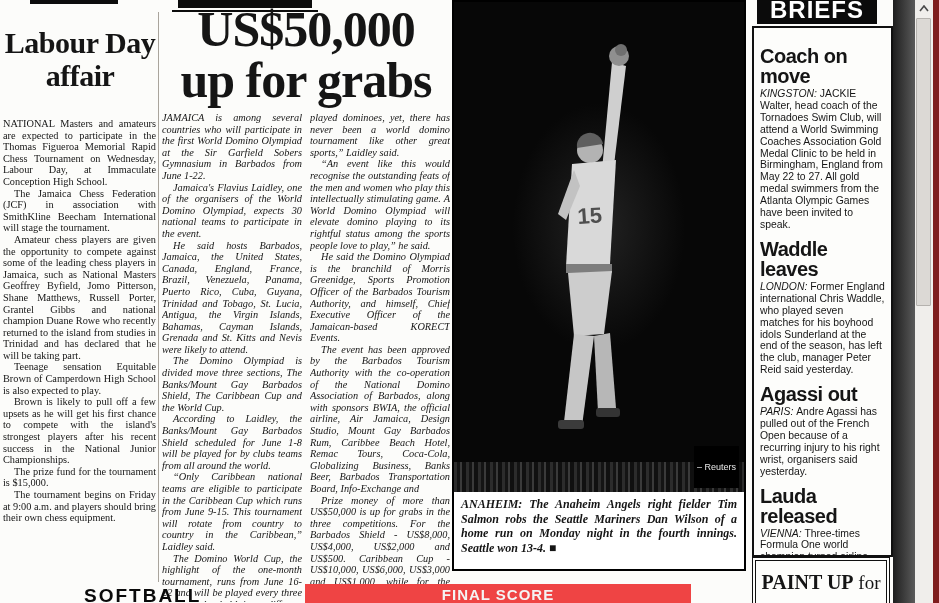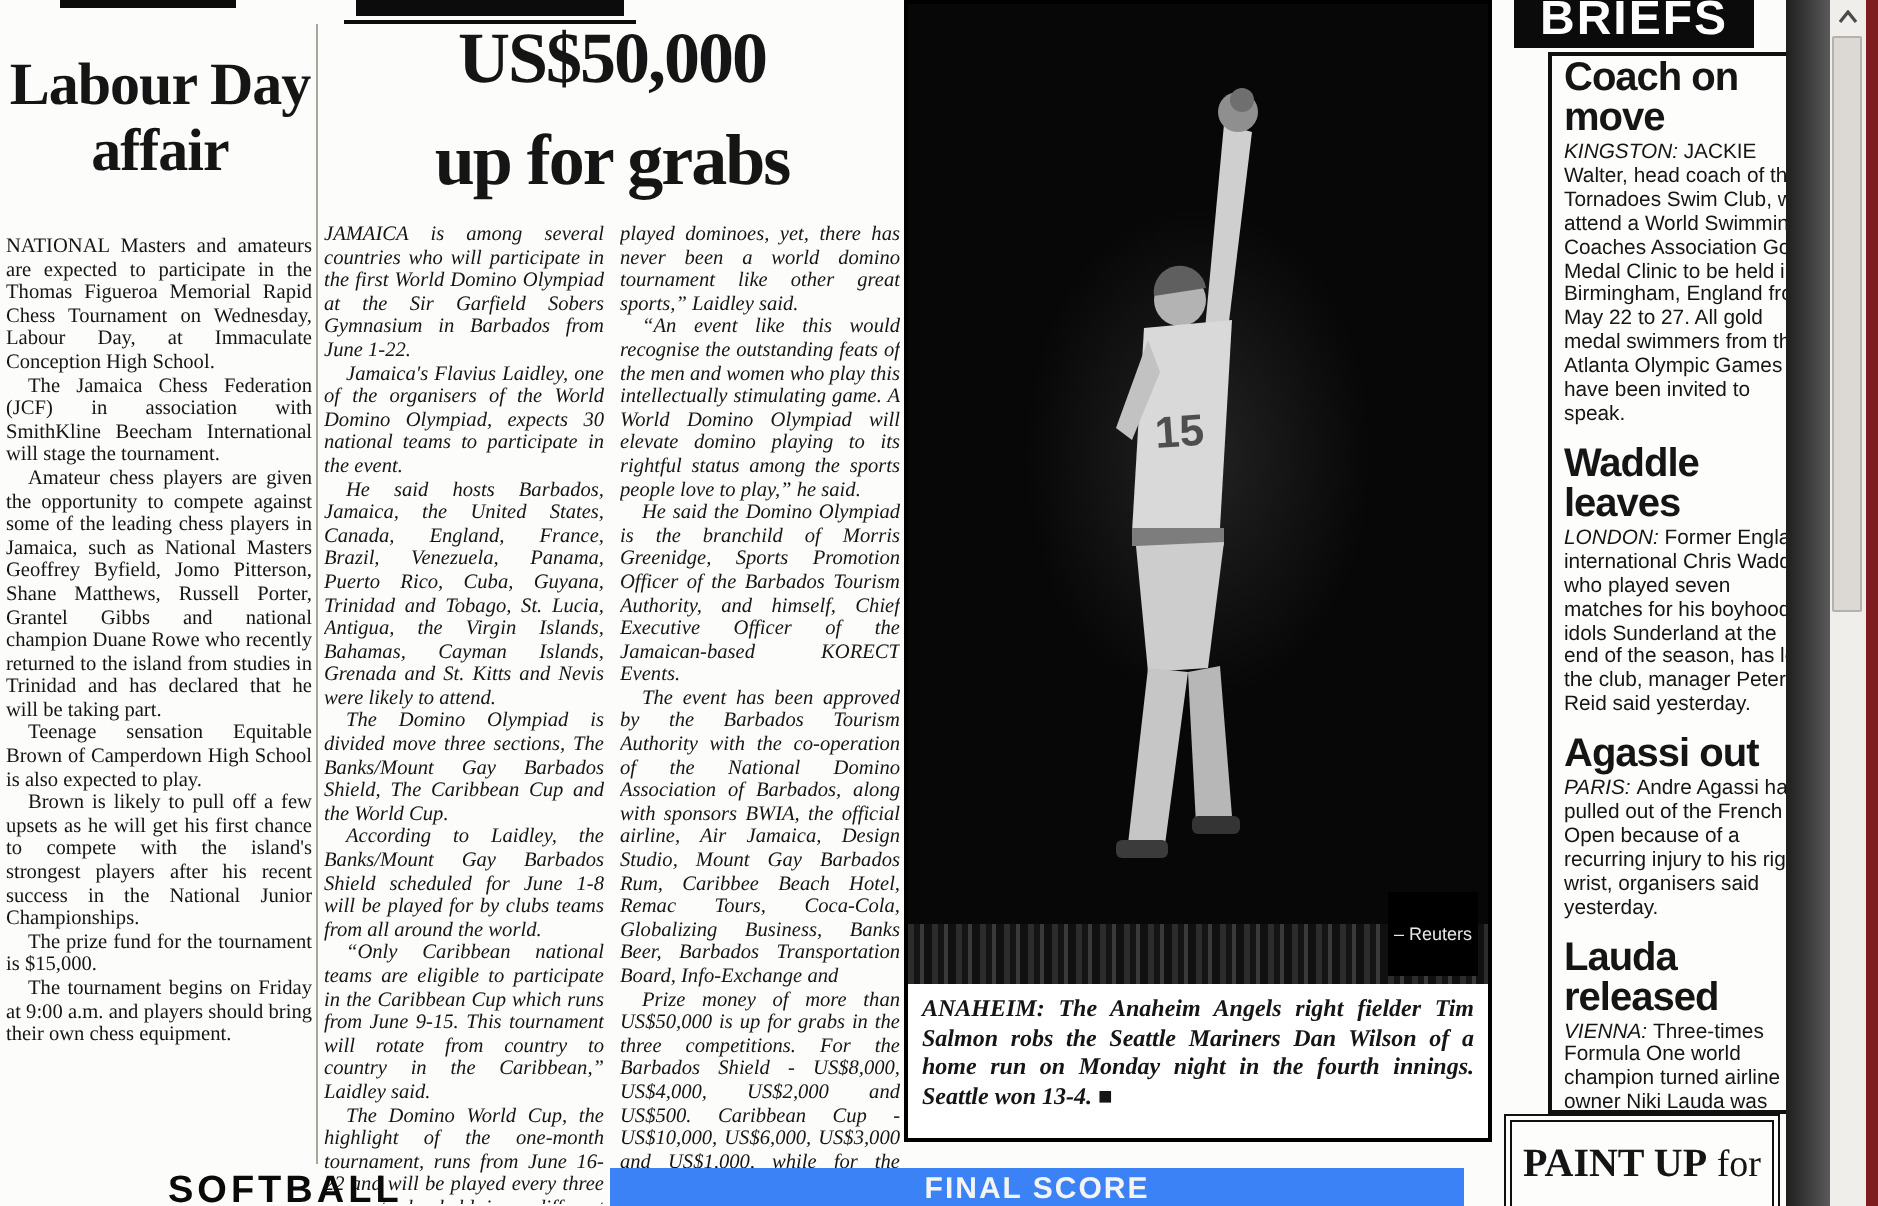--- a/index.html
+++ b/index.html
@@ -20,52 +20,52 @@
   
   #left-headline { position:absolute; left:4px; top:26px; width:152px; text-align:center;
                    font-size:30px; line-height:33px; font-weight:700; letter-spacing:-0.5px; }
   #left-body { position:absolute; left:3px; top:118px; width:153px; height:430px; overflow:hidden; }
 
   .para { font-size:10.3px; line-height:11.6px; text-align:justify; text-indent:11px; }
   .para.first { text-indent:0; }
 
   
   #main-headline { position:absolute; left:160px; top:4px; width:292px; text-align:center;
-                   font-size:36px; line-height:51px; font-weight:700; letter-spacing:-1px; }
+                   font-size:50px; line-height:51px; font-weight:700; letter-spacing:-1px; }
   #main-cols { position:absolute; left:162px; top:112px; width:288px; height:490px;
                display:flex; gap:8px; overflow:hidden; }
   .mcol { width:140px; height:490px; overflow:hidden;font-style:italic; }
 
   
   #photo-frame { position:absolute; left:452px; top:0; width:294px; height:571px;
                  border:2px solid #000; background:#fff; }
   #photo-img { position:relative; width:100%; height:490px; background:#070707; overflow:hidden; }
   #photo-spot { position:absolute; left:30px; top:60px; width:230px; height:330px; border-radius:50%;
                 background:radial-gradient(closest-side,#232323,#070707 75%); }
   #crowd-band { position:absolute; left:0; bottom:0; width:100%; height:30px;
                 background:repeating-linear-gradient(90deg,#2c2c2c 0 3px,#141414 3px 6px,#3a3a3a 6px 8px,#101010 8px 12px); }
   #photo-credit { position:absolute; right:5px; bottom:4px; background:#000; color:#e8e8e8;
                   font-family:"Liberation Sans",sans-serif; font-size:9px; padding:16px 3px; }
   #photo-caption { padding:5px 7px 0 7px; font-size:12px; line-height:14.6px;
                    font-weight:700; font-style:italic; text-align:justify; }
 
   
   #softball { position:absolute; left:84px; top:585px; font-family:"Liberation Sans",sans-serif;
               font-weight:700; font-size:19px; letter-spacing:2px; color:#0a0a0a; }
-  #final-score-bar { position:absolute; left:305px; top:584px; width:427px; height:19px;
-                     background:#3b82f6; color:#f4f4f4; text-align:center;
+  #final-score-bar { position:absolute; left:305px; top:584px; width:386px; height:19px;
+                     background:#ef4444; color:#f4f4f4; text-align:center;
                      font-family:"Liberation Sans",sans-serif; font-weight:700; font-size:15px;
                      letter-spacing:1px; line-height:21px; }
 
   
   #briefs-header { position:absolute; left:757px; top:-7px; width:120px; height:31px; background:#0b0b0b;
                    color:#fff; font-family:"Liberation Sans",sans-serif; font-weight:700; font-size:24px;
                    text-align:center; line-height:33px; letter-spacing:1px; }
-  #briefs-box { position:absolute; left:774px; top:26px; width:141px; height:531px;
-                border:2px solid #101010; padding:1px 6px; overflow:hidden; background:#fdfdfb; }
+  #briefs-box { position:absolute; left:752px; top:26px; width:141px; height:531px;
+                border:2px solid #101010; padding:18px 6px; overflow:hidden; background:#fdfdfb; }
   .brief-item { margin-bottom:6px; }
   .brief-heading { font-family:"Liberation Sans",sans-serif; font-weight:700;
                    font-size:20px; line-height:20px; letter-spacing:-0.5px; margin:8px 0 2px 0; }
   .brief-item:first-child .brief-heading { margin-top:0; }
   .brief-body { font-family:"Liberation Sans",sans-serif; font-size:10.4px; line-height:11.9px; }
   .dateline { font-style:italic; }
 
   #paint-box { position:absolute; left:752px; top:557px; width:138px; height:60px;
                border:4px double #101010; text-align:center; padding-top:10px; background:#fdfdfb; }
   #paint-main { font-weight:700; font-size:20px; }

